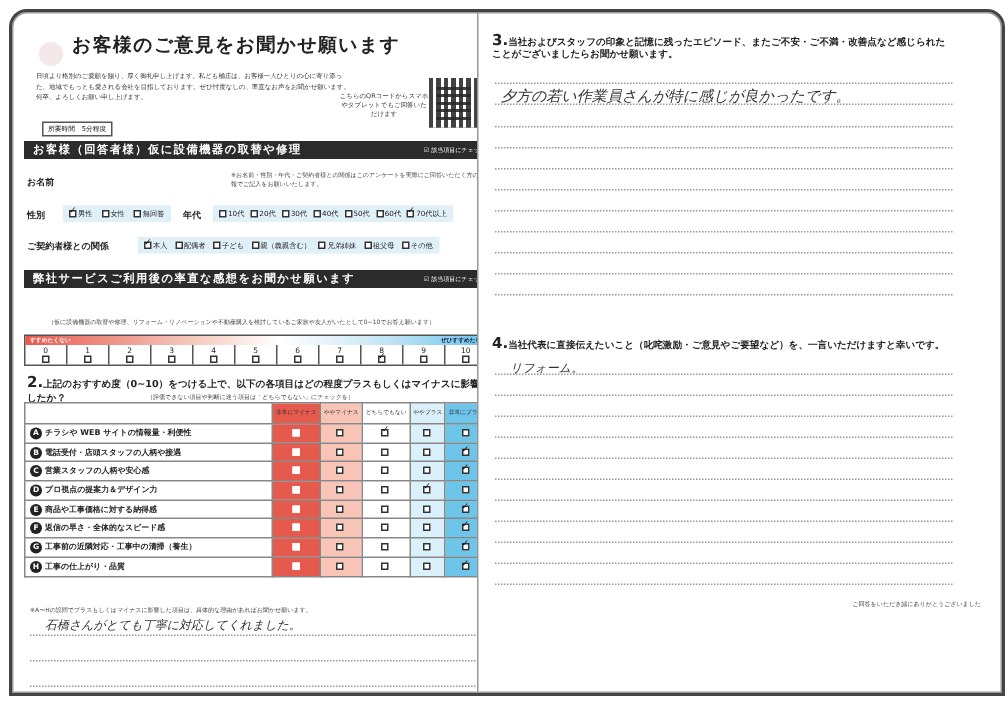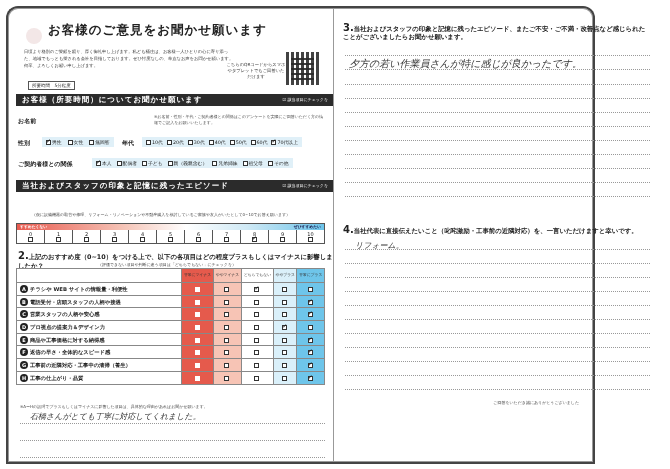--- a/index.html
+++ b/index.html
@@ -1,19 +1,19 @@
 <!DOCTYPE html>
 <html><head>
 <meta charset="utf-8">
 <style>
 *{box-sizing:border-box;margin:0;padding:0}
 html,body{width:670px;height:469px;background:#fff;overflow:hidden;font-family:"DejaVu Sans",sans-serif;color:#222}
 .frame{position:absolute;border:2px solid #444;background:#fff}
 #left{left:6px;top:6px;width:329px;height:458px;border-radius:12px 0 0 0;border-right:none;box-shadow:inset 0 0 0 1px #999}
-#right{left:333px;top:6px;width:262px;height:458px;border-radius:0 12px 0 0;border-left:none;box-shadow:inset 0 0 0 1px #999}
+#right{left:318px;top:6px;width:352px;height:458px;border-radius:0 12px 0 0;border-left:none;box-shadow:inset 0 0 0 1px #999}
 .abs{position:absolute}
 .title{left:40px;top:14px;width:270px;font-size:12.5px;font-weight:bold;letter-spacing:1px}
 .logo{left:18px;top:20px;width:16px;height:16px;border-radius:50%;background:#f3e7e7}
 .intro{left:16px;top:40px;width:210px;font-size:4.3px;line-height:7px;color:#333}
 .time{left:20px;top:73px;border:1px solid #555;font-size:4.5px;padding:1px 3px}
 .qrtext{left:218px;top:54px;width:60px;font-size:4.3px;line-height:6px;text-align:center;color:#333}
 .qr{left:278px;top:44px;width:33px;height:33px;background:
  repeating-linear-gradient(90deg,#222 0 3px,#fff 3px 5px),#222;opacity:.85}
 .qr:before{content:"";position:absolute;inset:5px;background:repeating-linear-gradient(0deg,#222 0 2px,#fff 2px 5px);mix-blend-mode:multiply}
 .bar{left:8px;width:318px;height:12px;background:#2b2b2b;color:#fff;font-size:7.5px;font-weight:bold;padding-left:6px;line-height:12px;letter-spacing:1px}
@@ -48,21 +48,21 @@
 
 <div id="left" class="frame">
   <div class="abs logo"></div>
   <div class="abs title">お客様のご意見をお聞かせ願います</div>
   <div class="abs intro">日頃より格別のご愛顧を賜り、厚く御礼申し上げます。私ども桶庄は、お客様一人ひとりの心に寄り添った、地域でもっとも愛される会社を目指しております。ぜひ忖度なしの、率直なお声をお聞かせ願います。何卒、よろしくお願い申し上げます。</div>
   <div class="abs time">所要時間　5分程度</div>
   <div class="abs qrtext">こちらのQRコードからスマホやタブレットでもご回答いただけます</div>
   <div class="abs qr"></div>
 
   <div class="abs bar" style="top:86px">
-    <span>お客様（所要時間）についてお聞かせ願います</span>
+    <span>お客様（回答者様）仮に設備機器の取替や修理</span>
     <span class="hint">☑ <span>該当項目にチェックを</span></span>
   </div>
   <div class="abs lbl" style="left:10px;top:109px">お名前</div>
   <div class="abs" style="left:40px;top:106px;width:100px;height:10px"></div>
   <div class="abs note" style="left:146px;top:106px;width:170px">※お名前・性別・年代・ご契約者様との関係はこのアンケートを実際にご回答いただく方の情報でご記入をお願いいたします。</div>
 
   <div class="abs lbl" style="left:10px;top:131px">性別</div>
   <div class="abs opts" style="left:34px;top:129px">
     <span><i class="cb on"></i><span>男性</span></span>
     <span><i class="cb"></i><span>女性</span></span>
@@ -84,21 +84,21 @@
     <span><i class="cb on"></i><span>本人</span></span>
     <span><i class="cb"></i><span>配偶者</span></span>
     <span><i class="cb"></i><span>子ども</span></span>
     <span><i class="cb"></i><span>親（義親含む）</span></span>
     <span><i class="cb"></i><span>兄弟姉妹</span></span>
     <span><i class="cb"></i><span>祖父母</span></span>
     <span><i class="cb"></i><span>その他</span></span>
   </div>
 
   <div class="abs bar" style="top:172px">
-    <span>当社およびスタッフの印象と記憶に残ったエピソード</span>
+    <span>弊社サービスご利用後の率直な感想をお聞かせ願います</span>
     <span class="hint">☑ <span>該当項目にチェックを</span></span>
   </div>
 
   <div class="abs note" style="left:24px;top:204px;width:300px">（仮に設備機器の取替や修理、リフォーム・リノベーションや不動産購入を検討しているご家族や友人がいたとして0~10でお答え願います）</div>
 
   <div class="abs scale" style="left:8px;top:215px">
     <div class="grad">
       <span class="l">すすめたくない</span>
       <span class="r">ぜひすすめたい</span>
     </div>
@@ -217,21 +217,21 @@
   <div class="dots" style="left:12px;top:90px;width:305px"></div>
   <div class="dots" style="left:12px;top:104px;width:305px"></div>
   <div class="dots" style="left:12px;top:118px;width:305px"></div>
   <div class="dots" style="left:12px;top:132px;width:305px"></div>
   <div class="dots" style="left:12px;top:146px;width:305px"></div>
   <div class="dots" style="left:12px;top:160px;width:305px"></div>
   <div class="dots" style="left:12px;top:174px;width:305px"></div>
   <div class="dots" style="left:12px;top:188px;width:305px"></div>
 
   <div class="abs q" style="left:10px;top:216px;width:315px">
-    <span class="num">4.</span><span>当社代表に直接伝えたいこと（叱咤激励・工事前の近隣対応）を、一言いただけますと幸いです。</span>
+    <span class="num">4.</span><span>当社代表に直接伝えたいこと（叱咤激励・ご意見やご要望など）を、一言いただけますと幸いです。</span>
   </div>
   <div class="abs hand" style="left:22px;top:232px;font-size:8px">リフォーム。</div>
   <div class="dots" style="left:12px;top:241px;width:305px"></div>
   <div class="dots" style="left:12px;top:255px;width:305px"></div>
   <div class="dots" style="left:12px;top:269px;width:305px"></div>
   <div class="dots" style="left:12px;top:283px;width:305px"></div>
   <div class="dots" style="left:12px;top:297px;width:305px"></div>
   <div class="dots" style="left:12px;top:311px;width:305px"></div>
   <div class="dots" style="left:12px;top:325px;width:305px"></div>
   <div class="dots" style="left:12px;top:339px;width:305px"></div>

